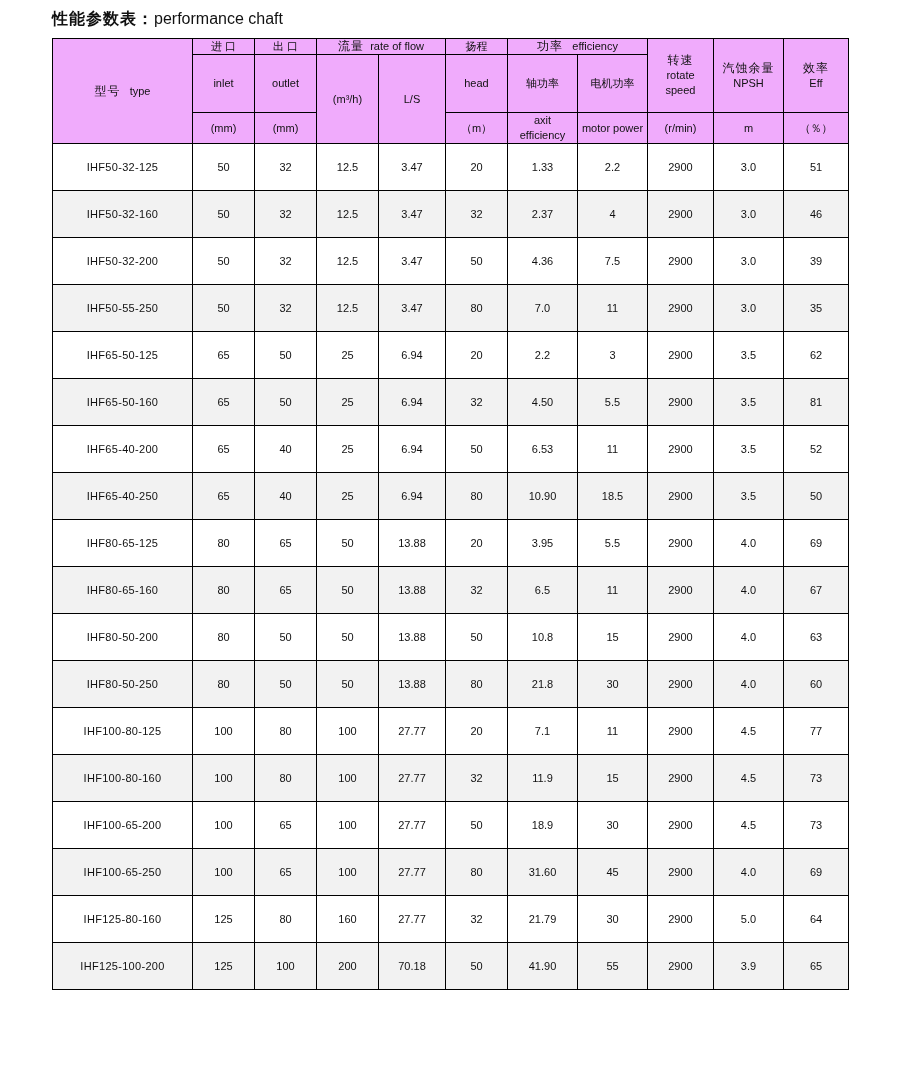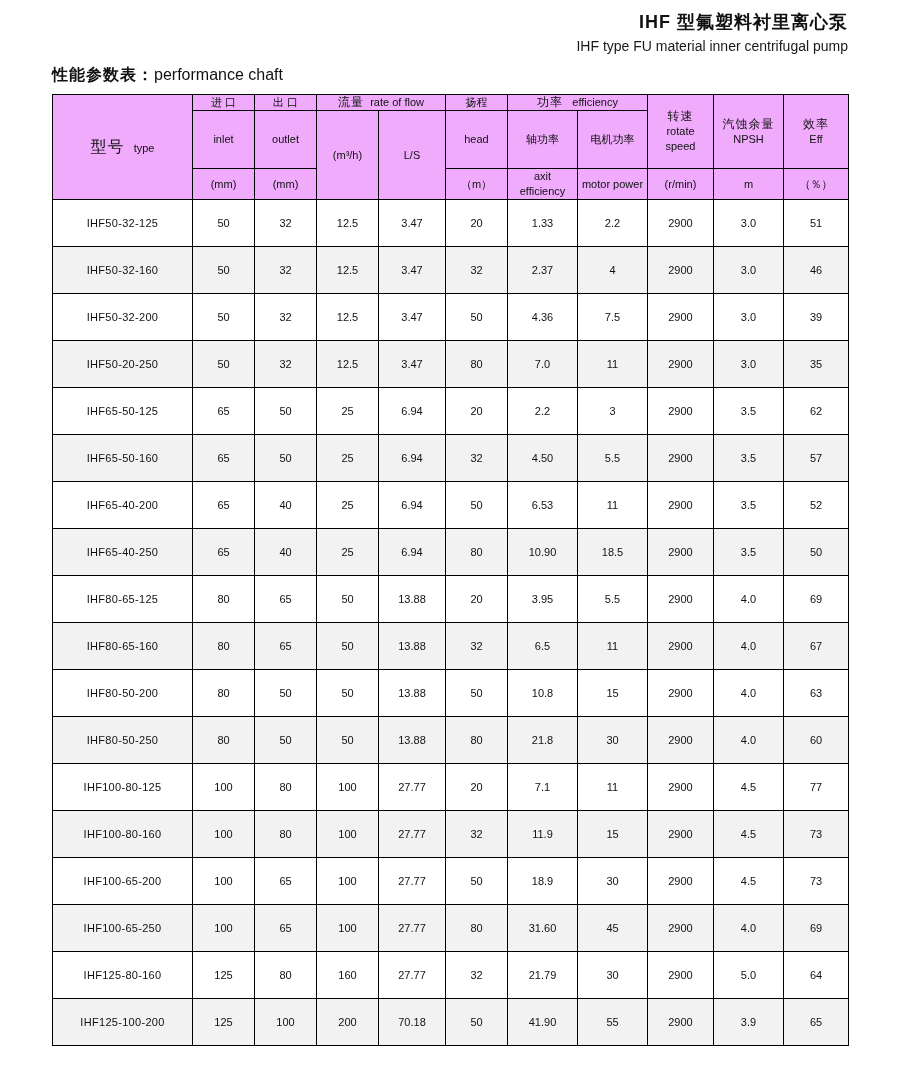--- a/index.html
+++ b/index.html
@@ -77,40 +77,36 @@
     background: #f0abfc;
     font-weight: normal;
     line-height: 15px;
   }
   .hdr-cn { font-size: 12px; letter-spacing: 1px; display: block; }
   .hdr-en { font-size: 11px; display: block; }
   .hdr-pair { display: block; text-align: center; }
   .hdr-pair .a { font-size: 12px; letter-spacing: 1px; }
   .hdr-pair .b { font-size: 11px; }
   th.h-type { height: 104px; }
-  th.h-type .hdr-pair .a { font-size: 16px; margin-top: 38px; }
+  th.h-type .hdr-pair .a { font-size: 12px; margin-top: 38px; }
   td.model {
     font-size: 12px;
     letter-spacing: 0.3px;
   }
   tbody tr { height: 47px; }
   tbody tr.alt td { background: #f2f2f2; }
   tbody tr td { background: #ffffff; }
   tbody tr.alt td { background: #f2f2f2; }
   td.val { font-size: 11.5px; }
 </style>
 </head>
 <body>
 
 <div class="page">
 
-  <div class="doc-header">
-    <div class="title-cn">IHF 型氟塑料衬里离心泵</div>
-    <div class="title-en">IHF type FU material inner centrifugal pump</div>
-  </div>
 
   <div class="section-label">
     <span class="cn">性能参数表：</span><span class="en">performance chaft</span>
   </div>
 
   <div class="table-wrap">
     <table class="spec">
       <colgroup>
         <col style="width:140px">
         <col style="width:62px">
@@ -214,21 +210,21 @@
             <td class="val">12.5</td>
             <td class="val">3.47</td>
             <td class="val">50</td>
             <td class="val">4.36</td>
             <td class="val">7.5</td>
             <td class="val">2900</td>
             <td class="val">3.0</td>
             <td class="val">39</td>
           </tr>
           <tr class="alt">
-            <td class="model">IHF50-20-250</td>
+            <td class="model">IHF50-55-250</td>
             <td class="val">50</td>
             <td class="val">32</td>
             <td class="val">12.5</td>
             <td class="val">3.47</td>
             <td class="val">80</td>
             <td class="val">7.0</td>
             <td class="val">11</td>
             <td class="val">2900</td>
             <td class="val">3.0</td>
             <td class="val">35</td>
@@ -250,21 +246,21 @@
             <td class="model">IHF65-50-160</td>
             <td class="val">65</td>
             <td class="val">50</td>
             <td class="val">25</td>
             <td class="val">6.94</td>
             <td class="val">32</td>
             <td class="val">4.50</td>
             <td class="val">5.5</td>
             <td class="val">2900</td>
             <td class="val">3.5</td>
-            <td class="val">57</td>
+            <td class="val">81</td>
           </tr>
           <tr>
             <td class="model">IHF65-40-200</td>
             <td class="val">65</td>
             <td class="val">40</td>
             <td class="val">25</td>
             <td class="val">6.94</td>
             <td class="val">50</td>
             <td class="val">6.53</td>
             <td class="val">11</td>

